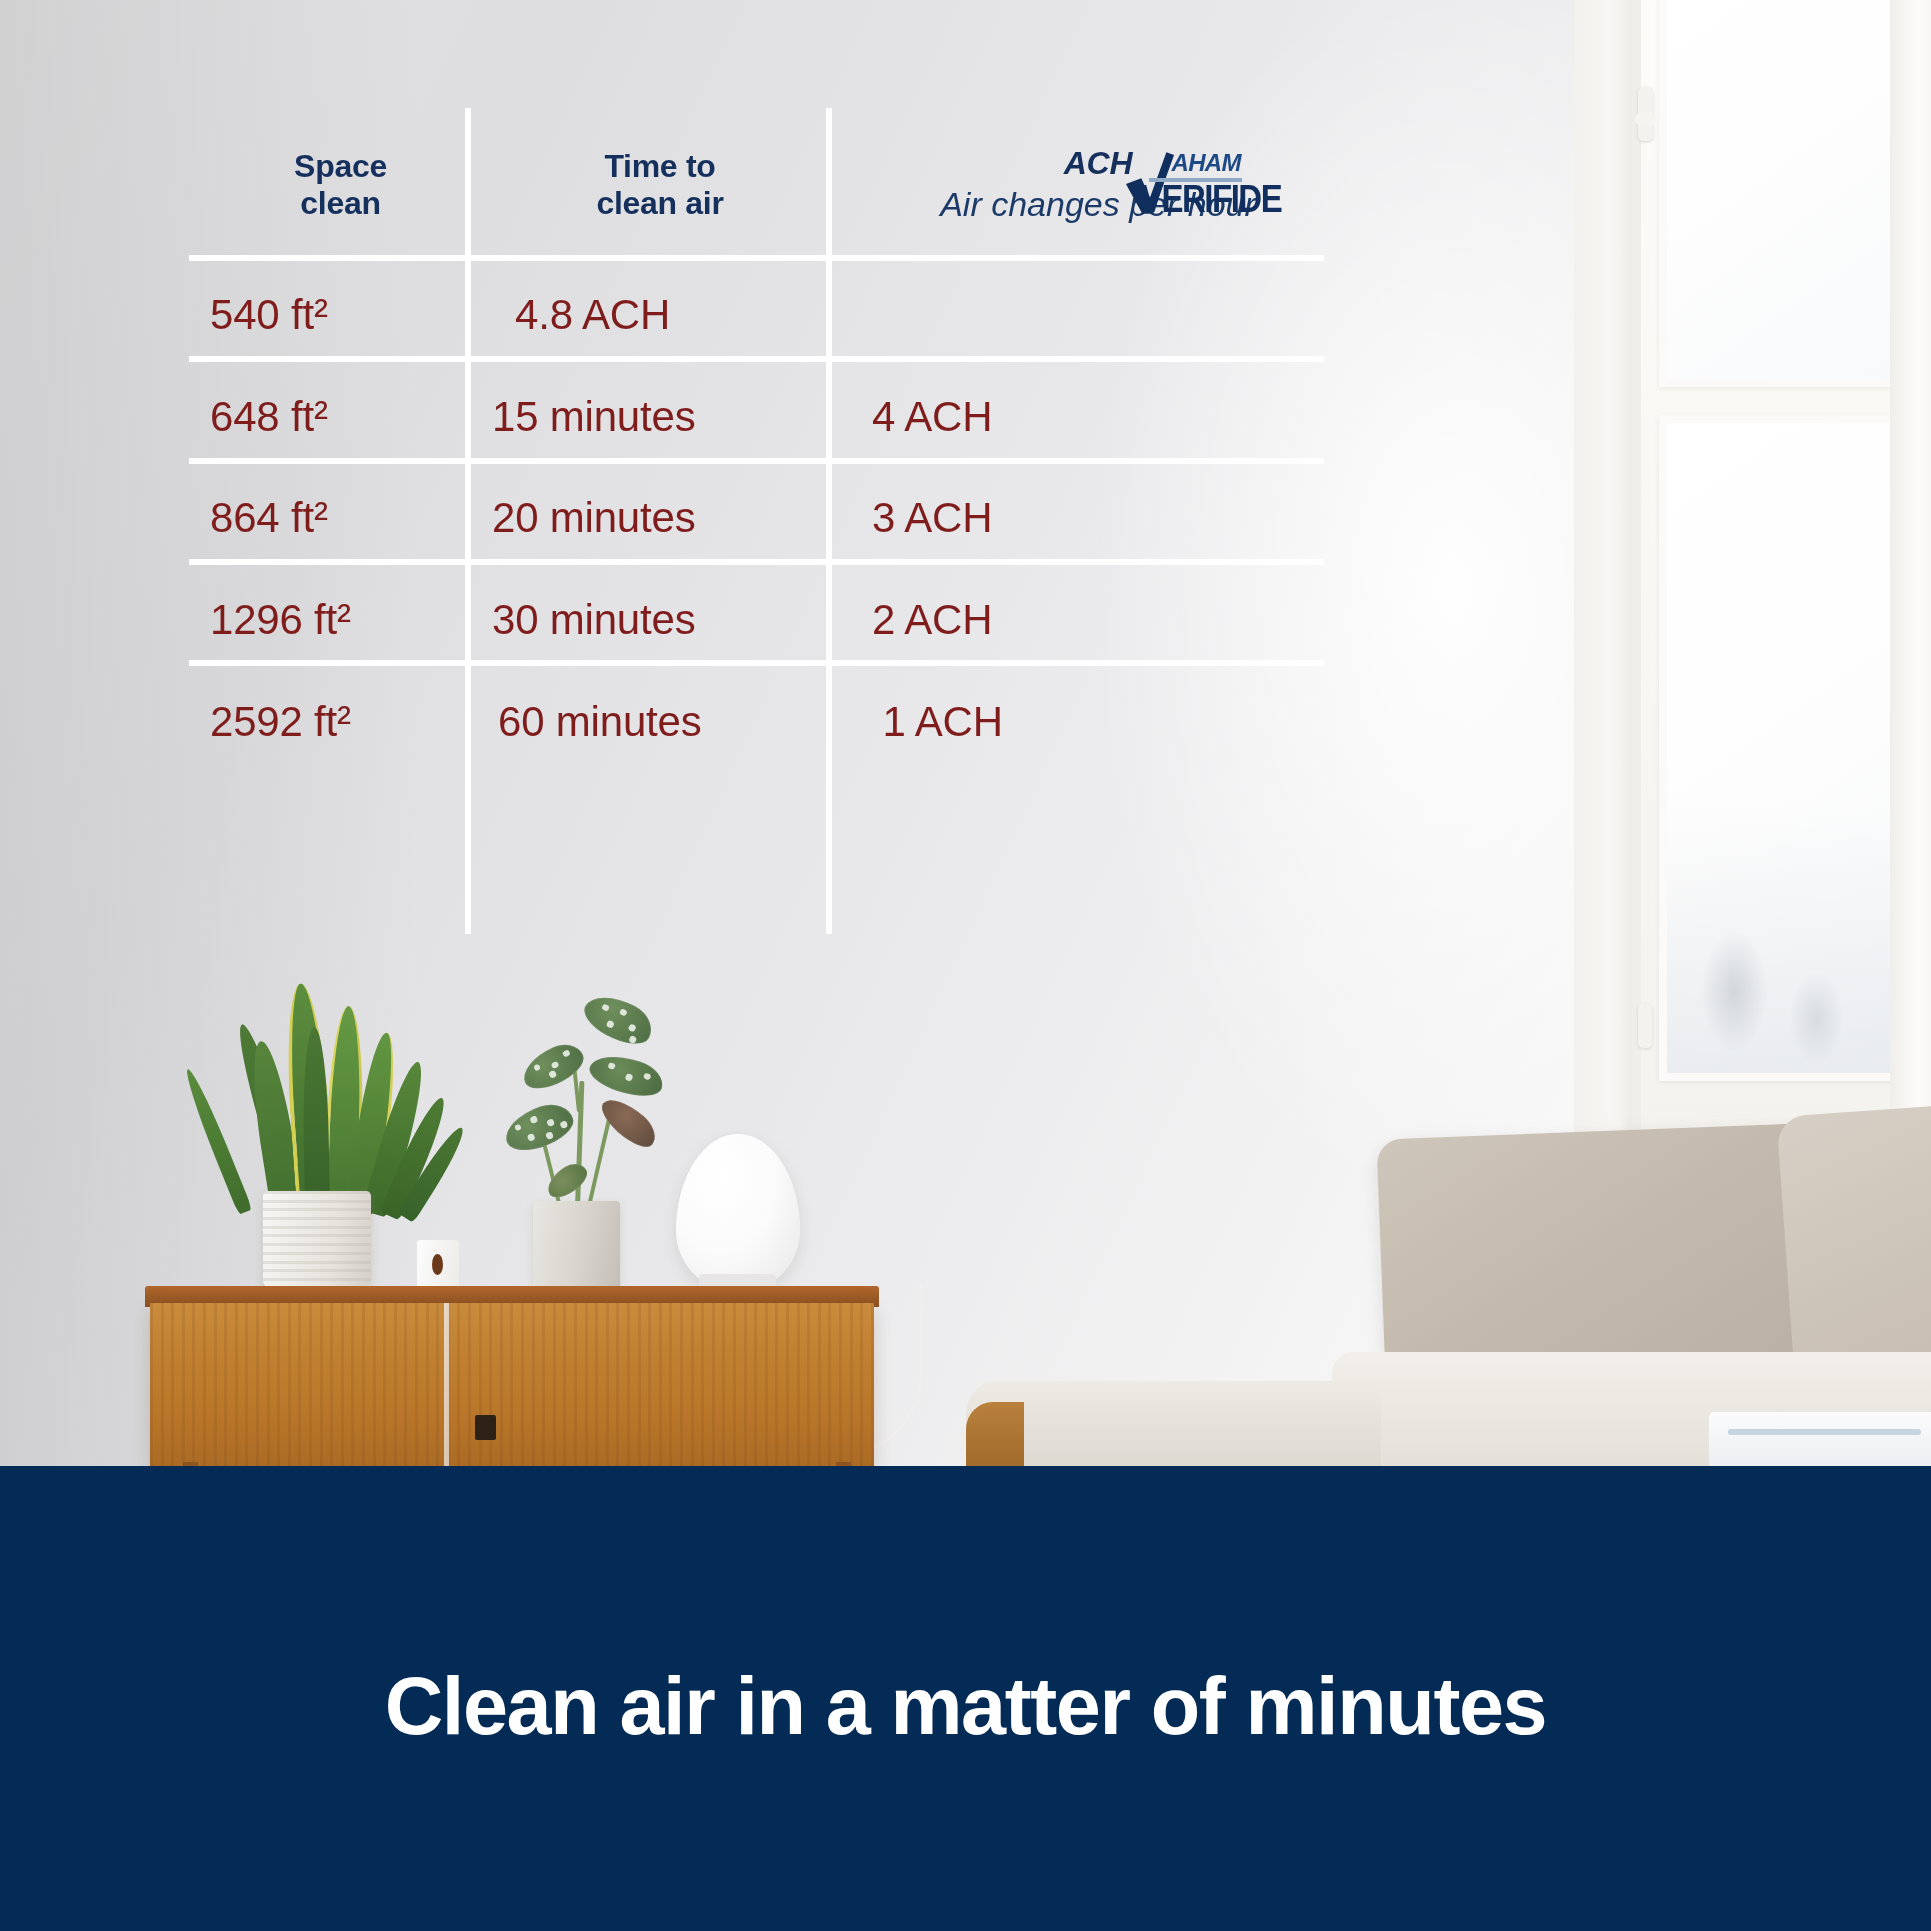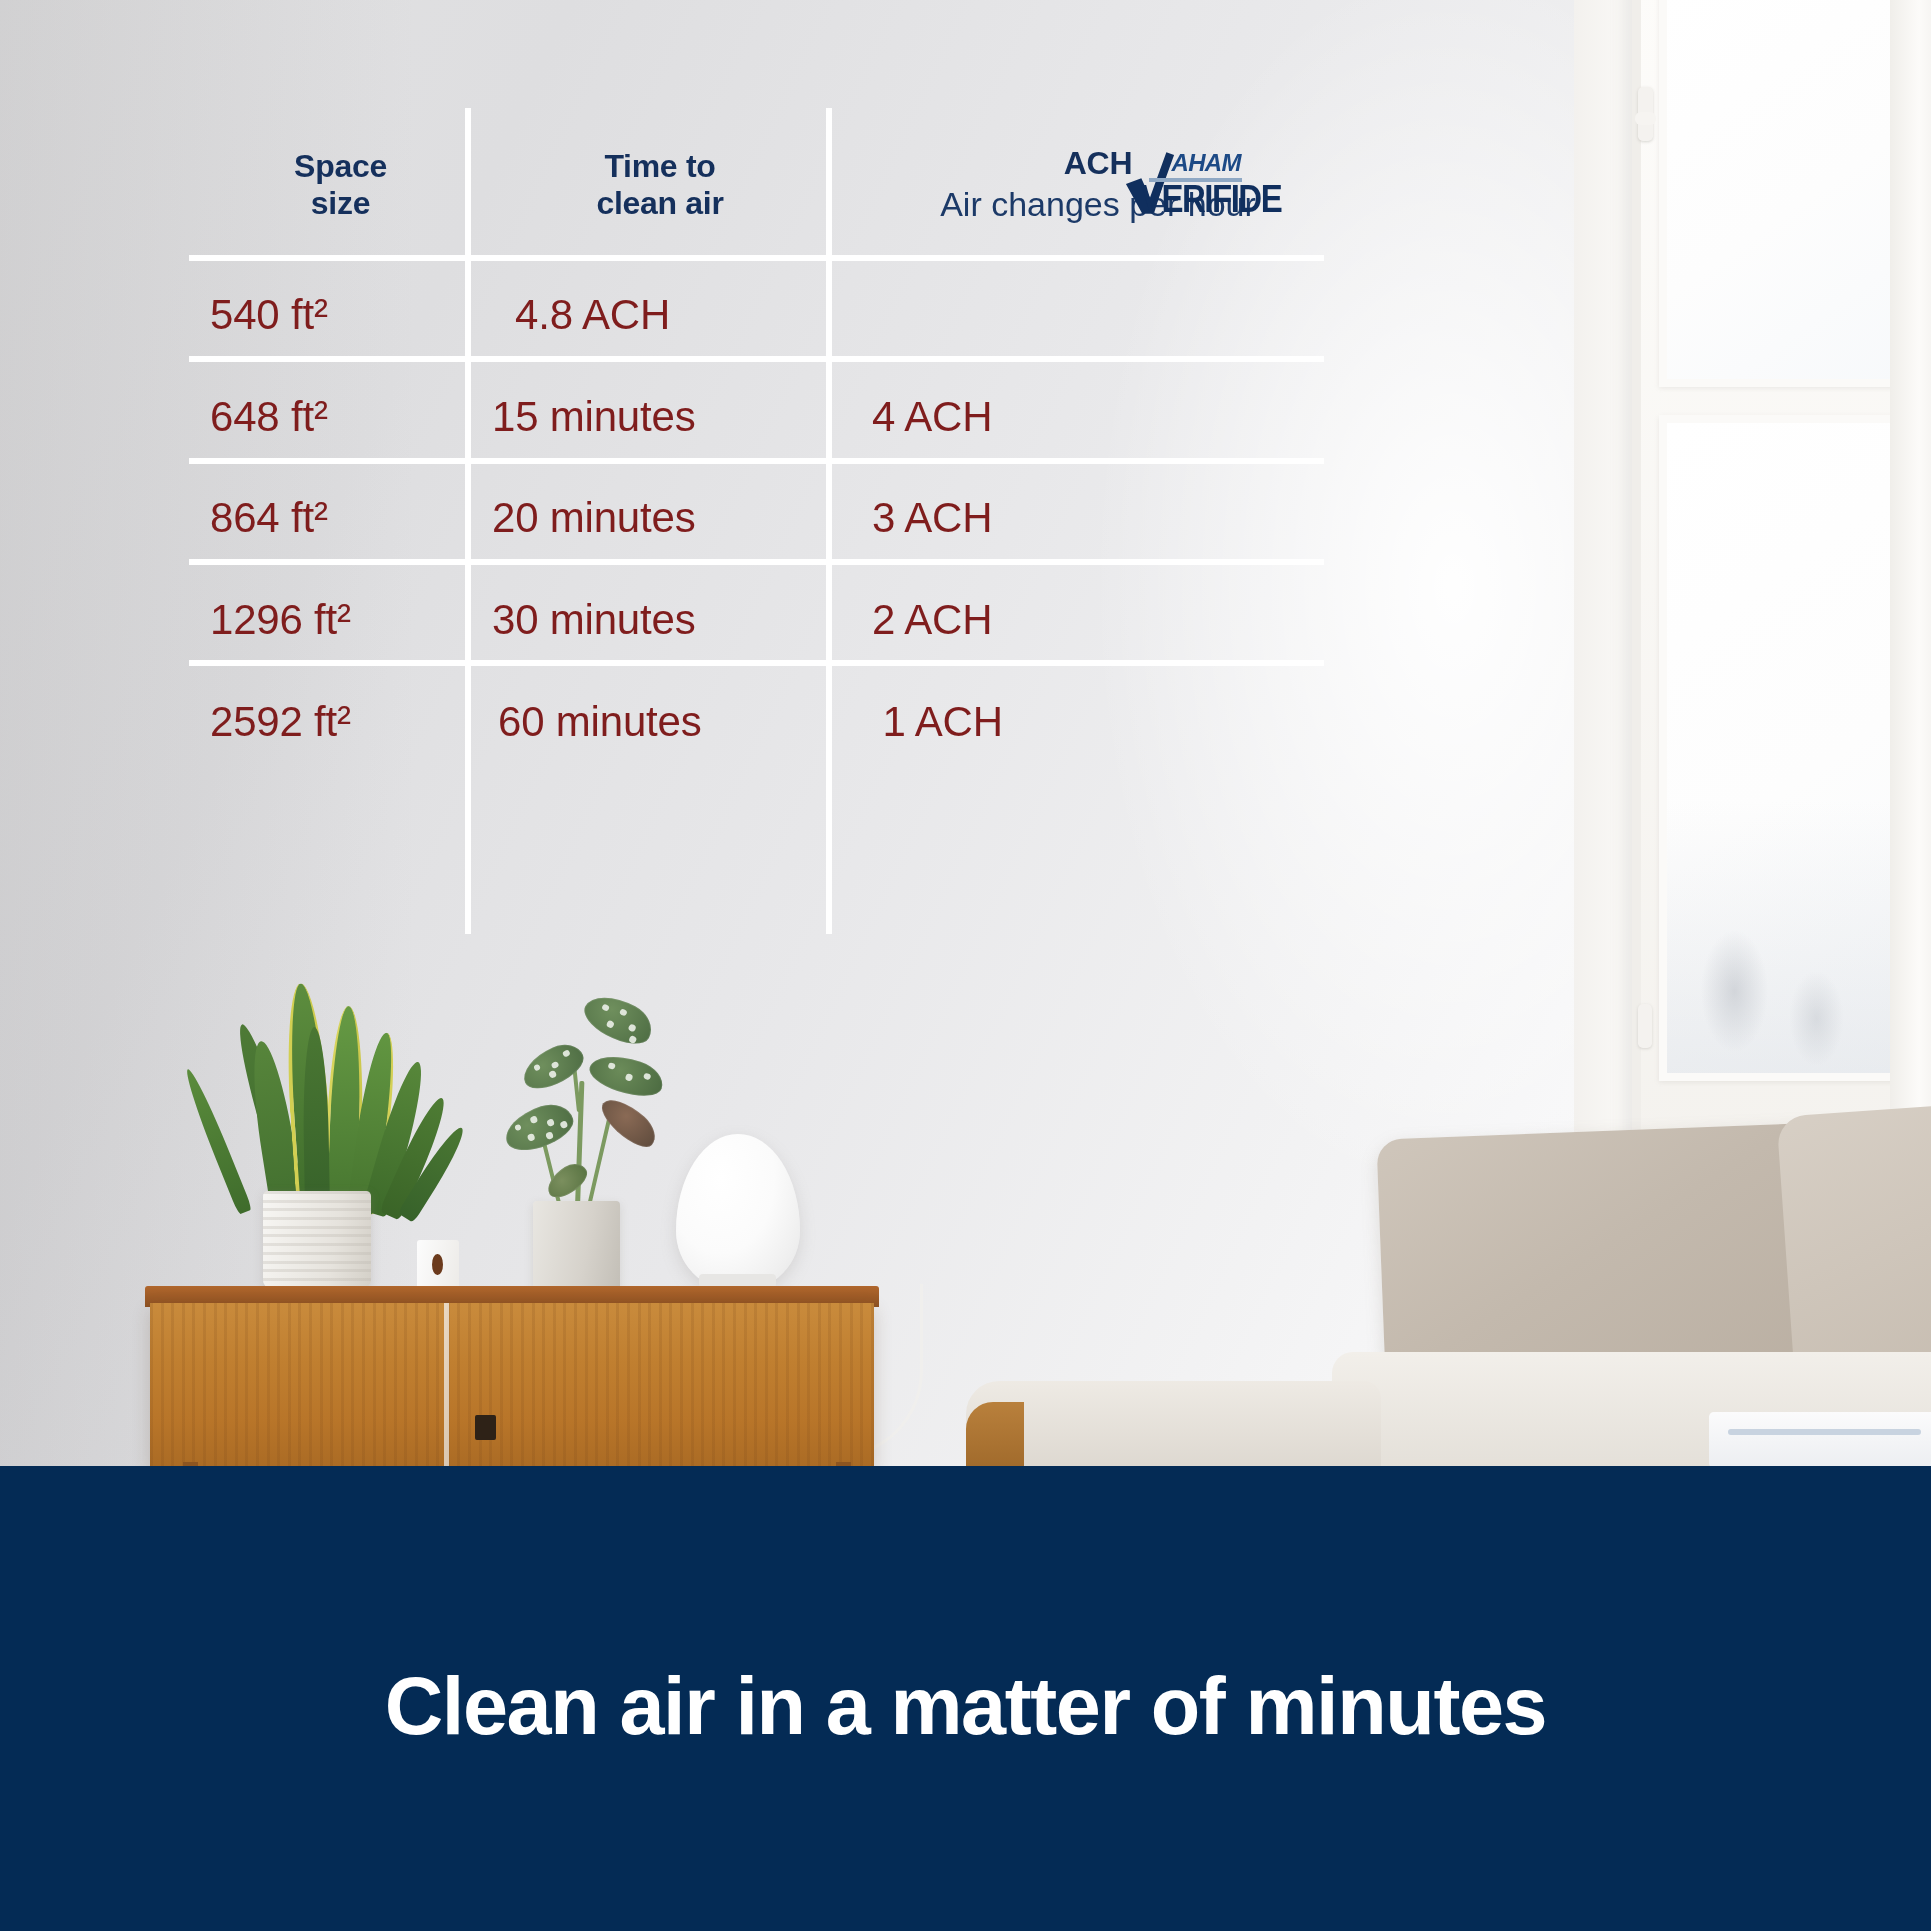--- a/index.html
+++ b/index.html
@@ -123,21 +123,21 @@
   .c2 { width:357px; }
   .c3 { width:496px; }
 
   .vdiv { position:absolute; top:0; width:5.8px; background:#ffffff; }
   .hdiv { position:absolute; left:0; width:1135px; height:5.8px; background:#ffffff; }
 
   .hdr { height:153px; }
   .hdr-inner { flex-direction:column; justify-content:center; padding-left:21px; }
   .hdr-title { font-size:32px; font-weight:700; color:#15305c; line-height:1.13; letter-spacing:-0.3px; }
   .hdr-sub { font-size:34px; font-weight:400; color:#1c3a68; line-height:1.2; margin-top:2.9px; }
-  .hdr-c3 { padding-left:44px; }
+  .hdr-c3 { padding-left:44px;font-style:italic; }
 
   .drow { height:96px; }
   .dtext { font-size:42px; font-weight:400; color:#7f1d1d; padding-left:21px; letter-spacing:-0.2px; }
   .dtext-c3 { padding-left:44px; }
 
   
   .aham { position:absolute; left:1120px; top:147px; width:124px; height:71px; }
   .aham-check { position:absolute; left:3.9px; top:3.9px; width:52px; height:64px; }
   .aham-top { position:absolute; left:46px; top:1.9px; width:75px; height:29px;
     display:flex; align-items:center; justify-content:flex-end;
@@ -246,21 +246,21 @@
   <div class="sb-knob"></div>
   <div class="sb-leg" style="left:183px;"></div>
   <div class="sb-leg" style="left:836px;"></div>
 </div>
 
 <div id="info-table">
 
   <div class="trow hdr">
     <div class="tcell c1 hdr-inner">
       <span class="hdr-title">Space</span>
-      <span class="hdr-title">size</span>
+      <span class="hdr-title">clean</span>
     </div>
     <div class="tcell c2 hdr-inner">
       <span class="hdr-title">Time to</span>
       <span class="hdr-title">clean air</span>
     </div>
     <div class="tcell c3 hdr-inner hdr-c3">
       <span class="hdr-title">ACH</span>
       <span class="hdr-sub">Air changes per hour</span>
     </div>
   </div>

